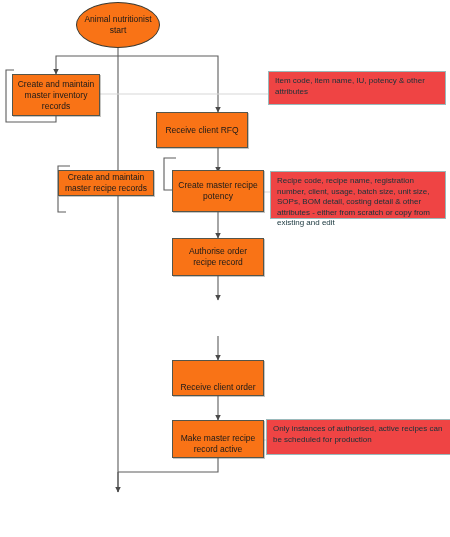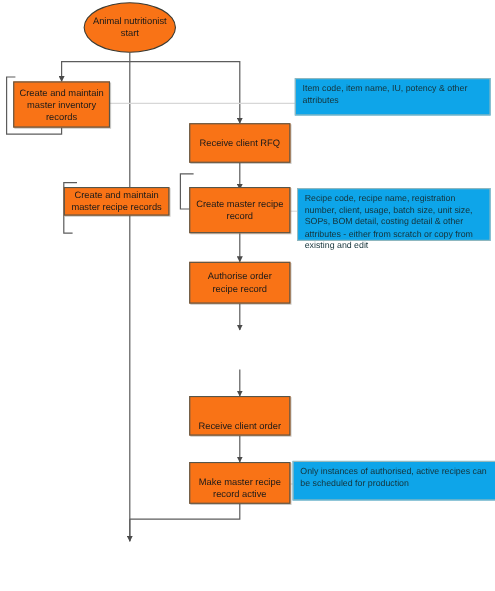--- a/index.html
+++ b/index.html
@@ -26,21 +26,21 @@
     box-shadow:1px 1px 0 rgba(90,90,80,.35);
   }
   .terminator{
     border-radius:50%;
     box-shadow:none;
     border:1px solid #3a3a32;
   }
   .note{
     position:absolute;
     box-sizing:border-box;
-    background:#0ea5e9;
+    background:#ef4444;
     border:1px solid #9ab9bb;
     font-size:8px;
     line-height:10.5px;
     padding:4px 6px;
     text-align:left;
     color:#15333a;
     z-index:3;
     display:block;
   }
 
@@ -101,30 +101,30 @@
   </div>
 
   <div class="node" style="left:12px;top:74px;width:88px;height:42px;">
     <span>Create and maintain master inventory records</span>
   </div>
 
   <div class="note" style="left:268px;top:71px;width:178px;height:34px;">
     <span>Item code, item name, IU, potency &amp; other attributes</span>
   </div>
 
-  <div class="node" style="left:172px;top:112px;width:92px;height:36px;">
+  <div class="node" style="left:156px;top:112px;width:92px;height:36px;">
     <span>Receive client RFQ</span>
   </div>
 
   <div class="node" style="left:58px;top:170px;width:96px;height:26px;">
     <span>Create and maintain master recipe records</span>
   </div>
 
   <div class="node" style="left:172px;top:170px;width:92px;height:42px;">
-    <span>Create master recipe record</span>
+    <span>Create master recipe potency</span>
   </div>
 
   <div class="note" style="left:270px;top:171px;width:176px;height:48px;">
     <span>Recipe code, recipe name, registration number, client, usage, batch size, unit size, SOPs, BOM detail, costing detail &amp; other attributes - either from scratch or copy from existing and edit</span>
   </div>
 
   <div class="node" style="left:172px;top:238px;width:92px;height:38px;">
     <span>Authorise order recipe record</span>
   </div>
 

